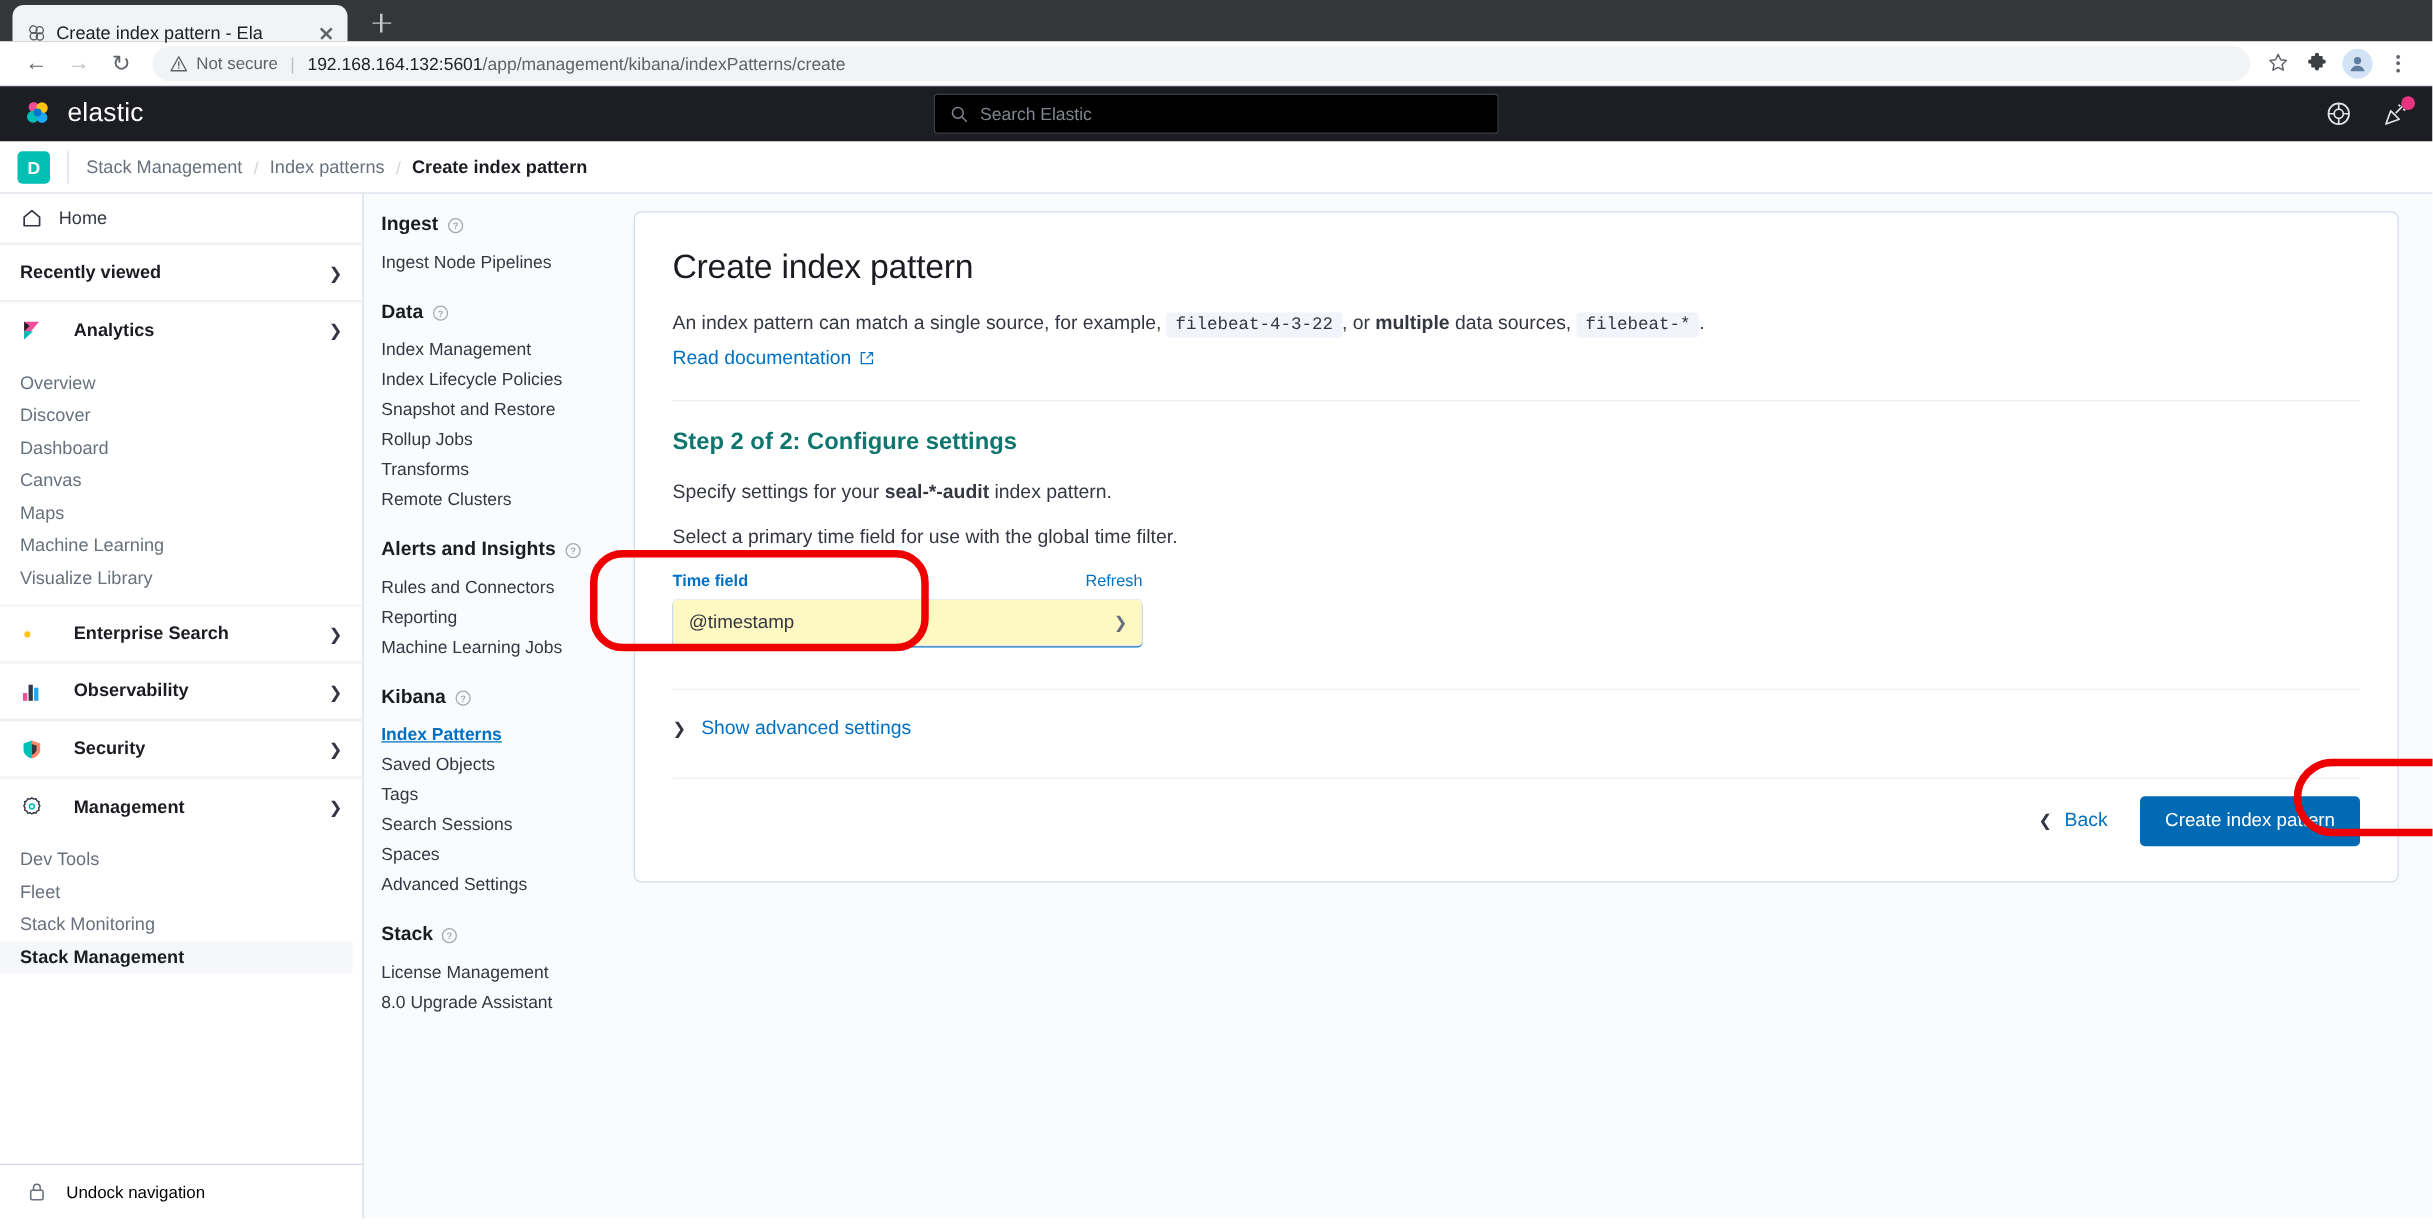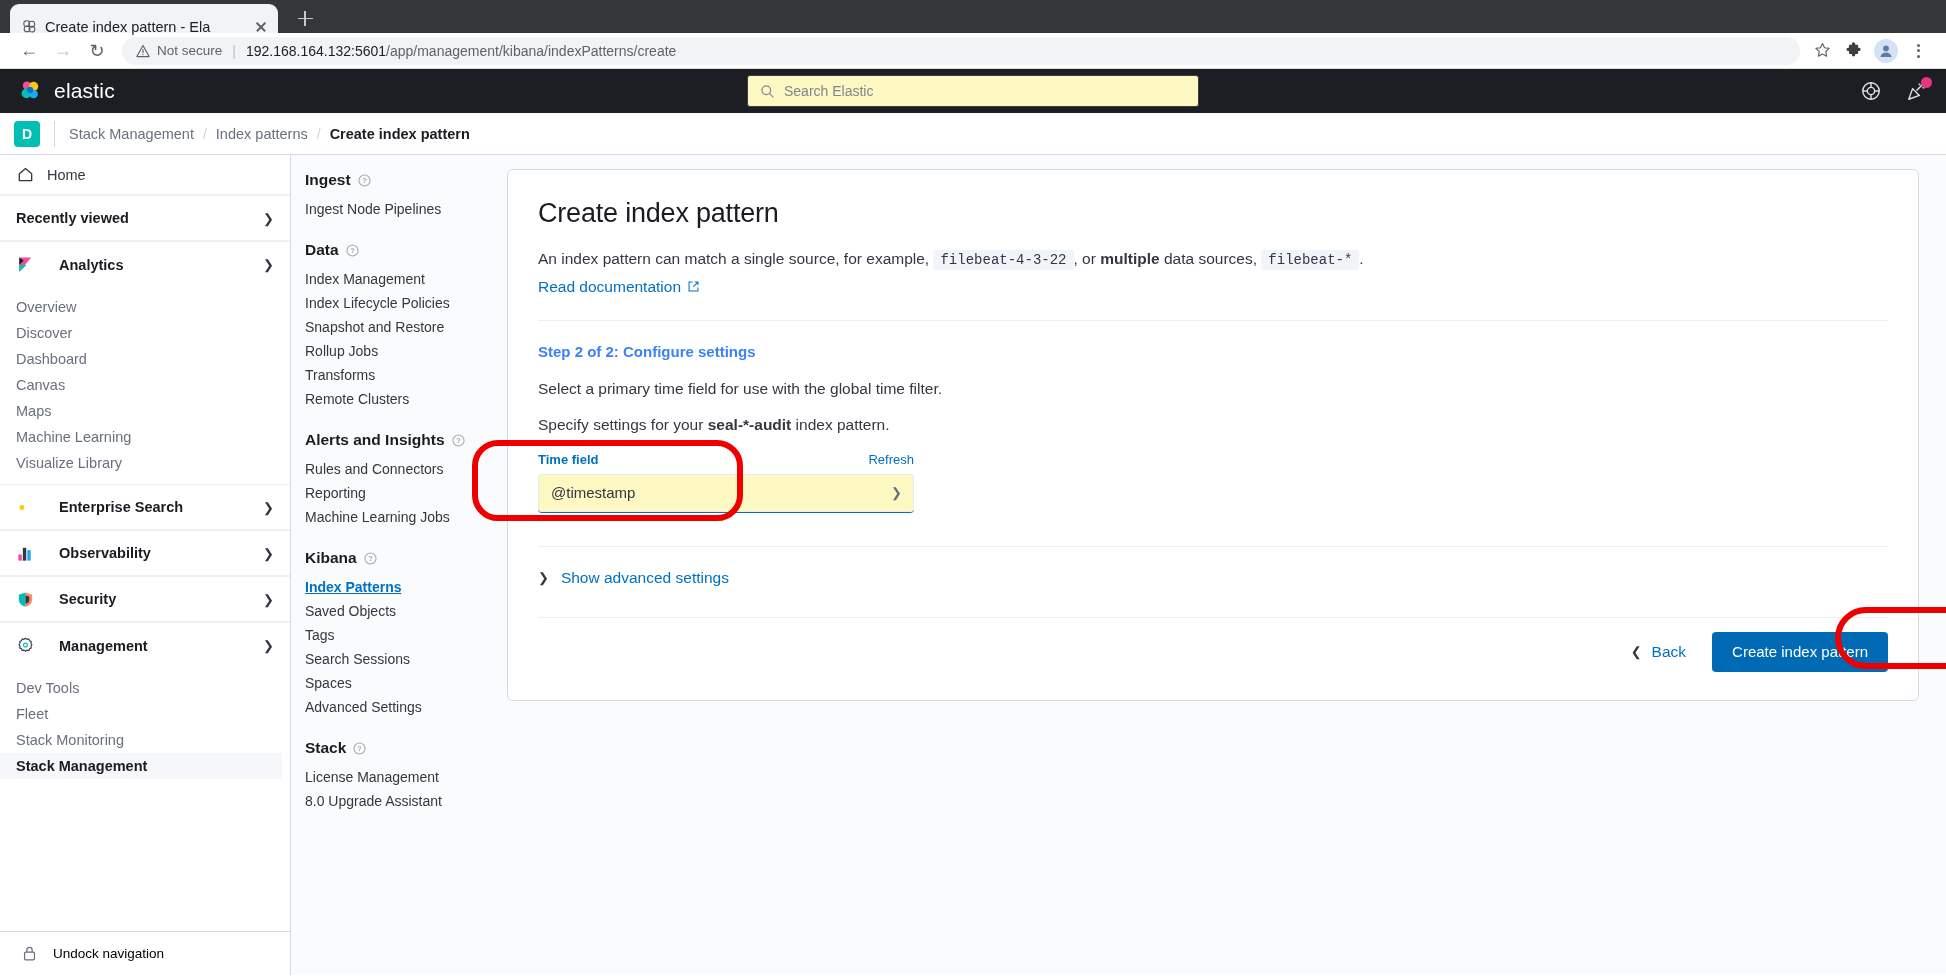--- a/index.html
+++ b/index.html
@@ -97,21 +97,21 @@
   .kb-header {
     height: 44px; background: #1d1e24;
     display:flex; align-items:center; padding: 0 18px;
     position: relative;
   }
   .brand { display:flex; align-items:center; gap: 10px; }
   .brand-name { color:#fff; font-size:21px; letter-spacing:.2px; }
   .global-search {
     position:absolute; left:50%; transform:translateX(-50%);
     width: 452px; height: 32px;
-    background:#fef9c3; border:1px solid #3b3d47; border-radius:3px;
+    background:#000000; border:1px solid #3b3d47; border-radius:3px;
     display:flex; align-items:center; gap:9px; padding: 0 12px;
   }
   .gs-text { color:#81858f; font-size:14px; }
   .hdr-right { margin-left:auto; display:flex; align-items:center; gap: 24px; }
   .hdr-icon { width:22px; height:22px; position:relative; display:block; }
   .badge-dot {
     position:absolute; top:-3px; right:-4px; width:11px;height:11px;border-radius:50%;
     background:#e7367f;
   }
 
@@ -187,21 +187,21 @@
     max-width: 1412px;
   }
   .panel h1 { font-size: 27px; font-weight: 400; color:#1a1c21; margin-bottom: 18px; letter-spacing:-.2px;}
   .intro { font-size:15.5px; color:#343741; line-height: 1.55; }
   .code {
     font-family: "Liberation Mono", monospace; font-size: 14px;
     background:#f1f4fa; color:#343741; padding: 2px 7px; border-radius:3px;
   }
   .doc-link { color:#0071c2; font-size:15.5px; display:inline-flex; align-items:center; gap:6px; margin-top: 6px;}
   .hr { height:1px; background:#eceff3; margin: 24px 0 22px 0; }
-  .step-title { font-size:15px; font-weight:bold; color:#3b82f6; margin-bottom: 20px; }
+  .step-title { font-size:19px; font-weight:bold; color:#0f766e; margin-bottom: 20px; }
   .p-line { font-size:15.5px; color:#343741; margin-bottom: 18px; }
   .p-line b { font-weight:bold; }
 
   .field-block { width: 376px; margin-top: 14px; position:relative; }
   .field-row { display:flex; align-items:baseline; justify-content:space-between; margin-bottom: 7px;}
   .field-label { font-size:13px; font-weight:bold; color:#0071c2; }
   .field-refresh { font-size:13px; color:#0071c2; }
   .select-box {
     height: 38px; background:#fef9c3; border:none;
     box-shadow: 0 1px 0 0 #0071c2, inset 0 0 0 1px #e9edf3;
@@ -535,27 +535,27 @@
         <svg width="13" height="13" viewBox="0 0 14 14">
           <path d="M6 2.2H2.2v9.6h9.6V8" fill="none" stroke="#0071c2" stroke-width="1.1"></path>
           <path d="M8.4 2.2h3.4v3.4M11.8 2.2 6.8 7.2" fill="none" stroke="#0071c2" stroke-width="1.1"></path>
         </svg>
       </a>
 
       <div class="hr"></div>
 
       <div class="step-title">Step 2 of 2: Configure settings</div>
 
-      <div class="p-line">Select a primary time field for use with the global time filter.</div>
-
       <div class="p-line">
         <span>Specify settings for your</span>
         <b>seal-*-audit</b>
         <span>index pattern.</span>
       </div>
+
+      <div class="p-line">Select a primary time field for use with the global time filter.</div>
 
       <div class="field-block">
         <div class="field-row">
           <span class="field-label">Time field</span>
           <span class="field-refresh">Refresh</span>
         </div>
         <div class="select-box">
           <span>@timestamp</span>
           <span class="select-arrow">❯</span>
         </div>

